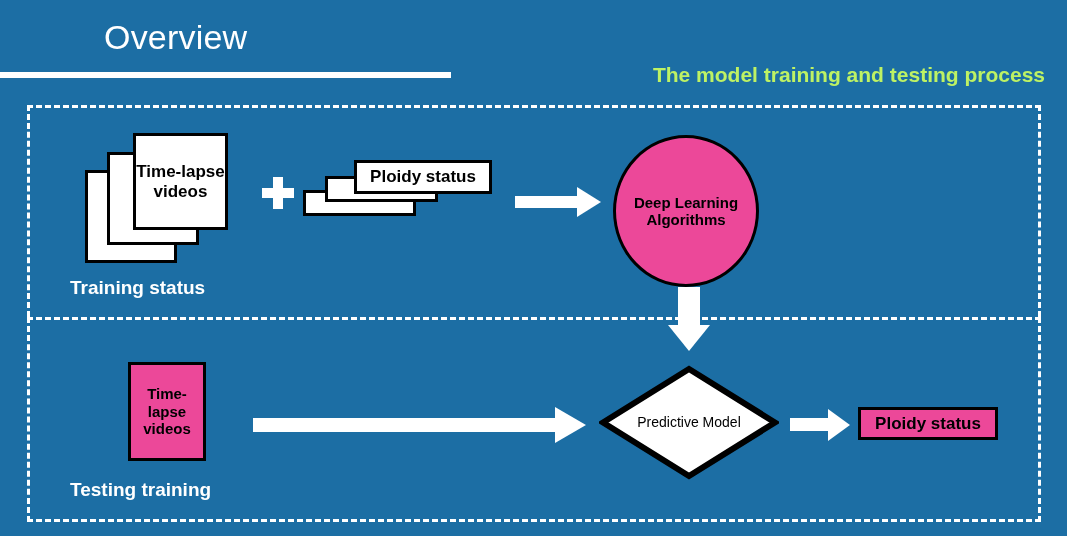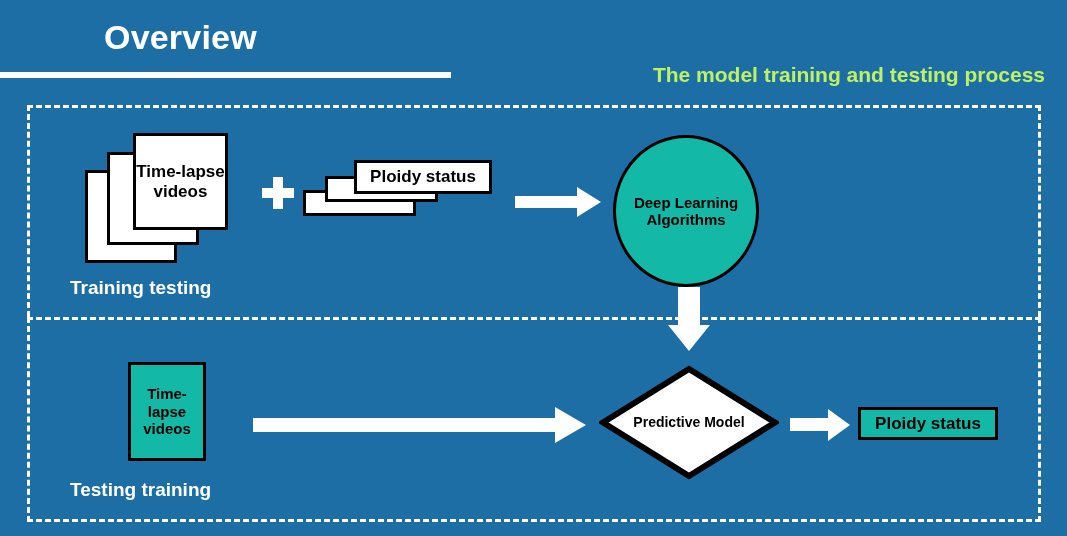--- a/index.html
+++ b/index.html
@@ -21,21 +21,21 @@
     overflow: hidden;
     box-sizing: border-box;
   }
 
   
   #slide-title {
     position: absolute;
     left: 104px;
     top: 18px;
     font-size: 34px;
-    font-weight: bold;
+    font-weight: normal;
     color: #FFFFFF;
     letter-spacing: 0.2px;
     white-space: nowrap;
   }
   #title-rule {
     position: absolute;
     left: 0px;
     top: 72px;
     width: 451px;
     height: 6px;
@@ -68,21 +68,21 @@
     left: 27px;
     top: 317px;
     width: 1014px;
     height: 205px;
   }
 
   
   .node {
     position: absolute;
     box-sizing: border-box;
-    background: #14b8a6;
+    background: #ec4899;
     border: 3px solid #000000;
     display: flex;
     align-items: center;
     justify-content: center;
     text-align: center;
     color: #000000;
     font-weight: bold;
     line-height: 1.16;
   }
 
@@ -169,21 +169,21 @@
     inset: 0;
   }
   #node-diamond-label {
     position: absolute;
     inset: 0;
     display: flex;
     align-items: center;
     justify-content: center;
     text-align: right;
     font-size: 14px;
-    font-weight: bold;
+    font-weight: normal;
     color: #000000;
     line-height: 1.2;
     pointer-events: none;
   }
 
   
   #node-ploidy-out {
     left: 858px;
     top: 407px;
     width: 140px;
@@ -299,21 +299,21 @@
     <div class="card-label c2">Ploidy status</div>
   </div>
 
   <div id="arrow-train" class="arrow-h">
     <div class="shaft"></div>
     <div class="head"></div>
   </div>
 
   <div id="node-dl" class="node">Deep Learning Algorithms</div>
 
-  <div id="caption-training" class="section-caption">Training testing</div>
+  <div id="caption-training" class="section-caption">Training status</div>
 
   <div id="arrow-down">
     <div class="shaft-v"></div>
     <div class="head-v"></div>
   </div>
 
   <div id="node-video-test" class="node">Time-lapse videos</div>
 
   <div id="arrow-test-long" class="arrow-h">
     <div class="shaft"></div>

